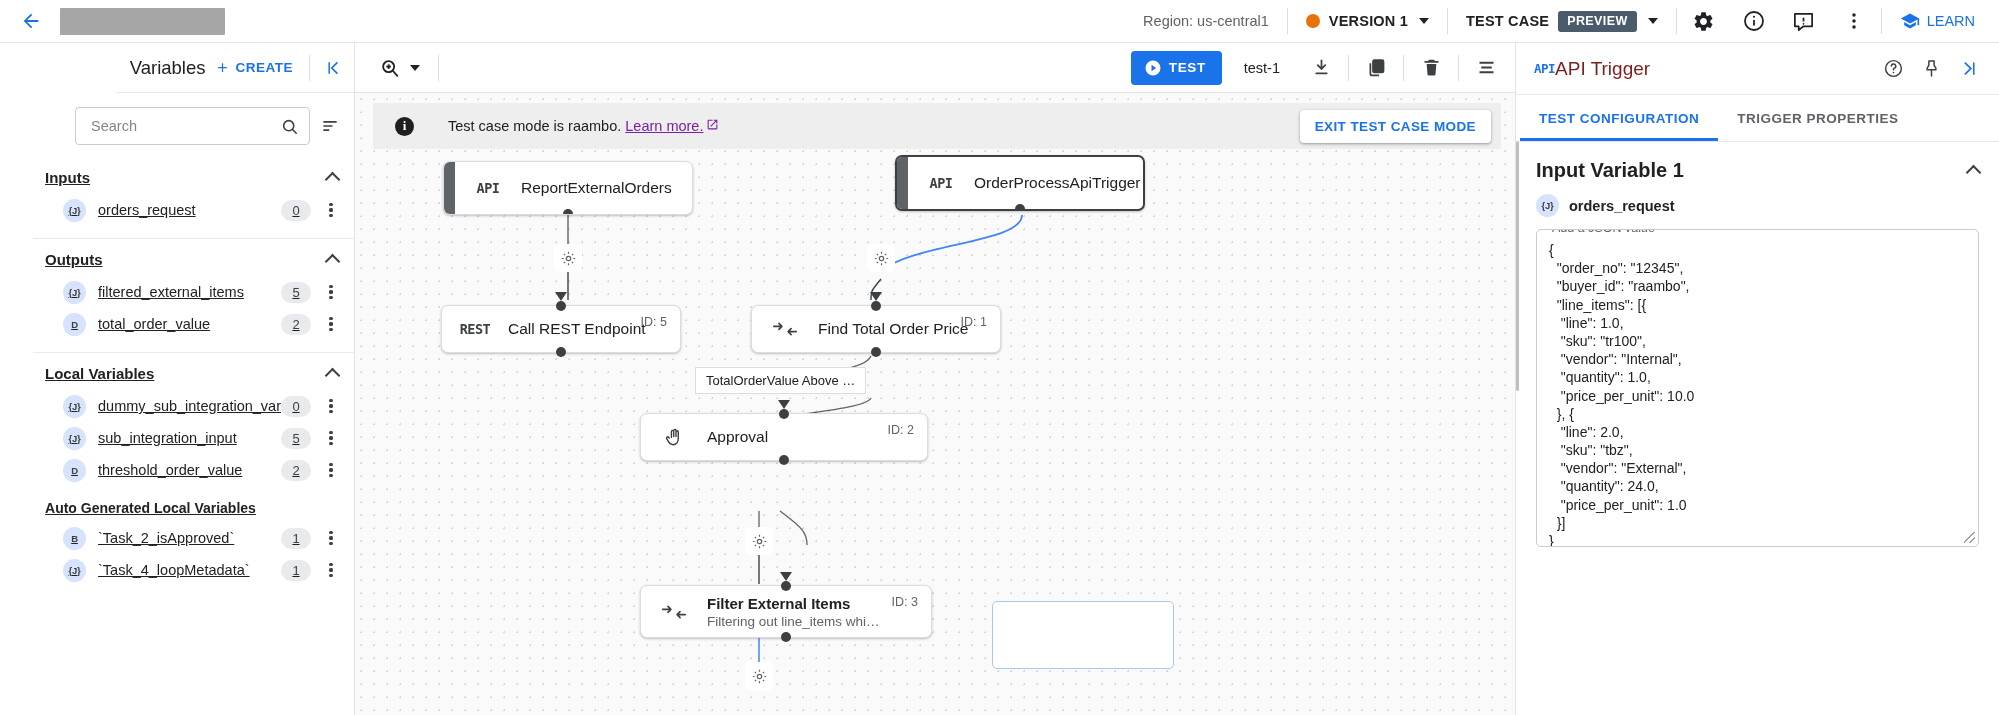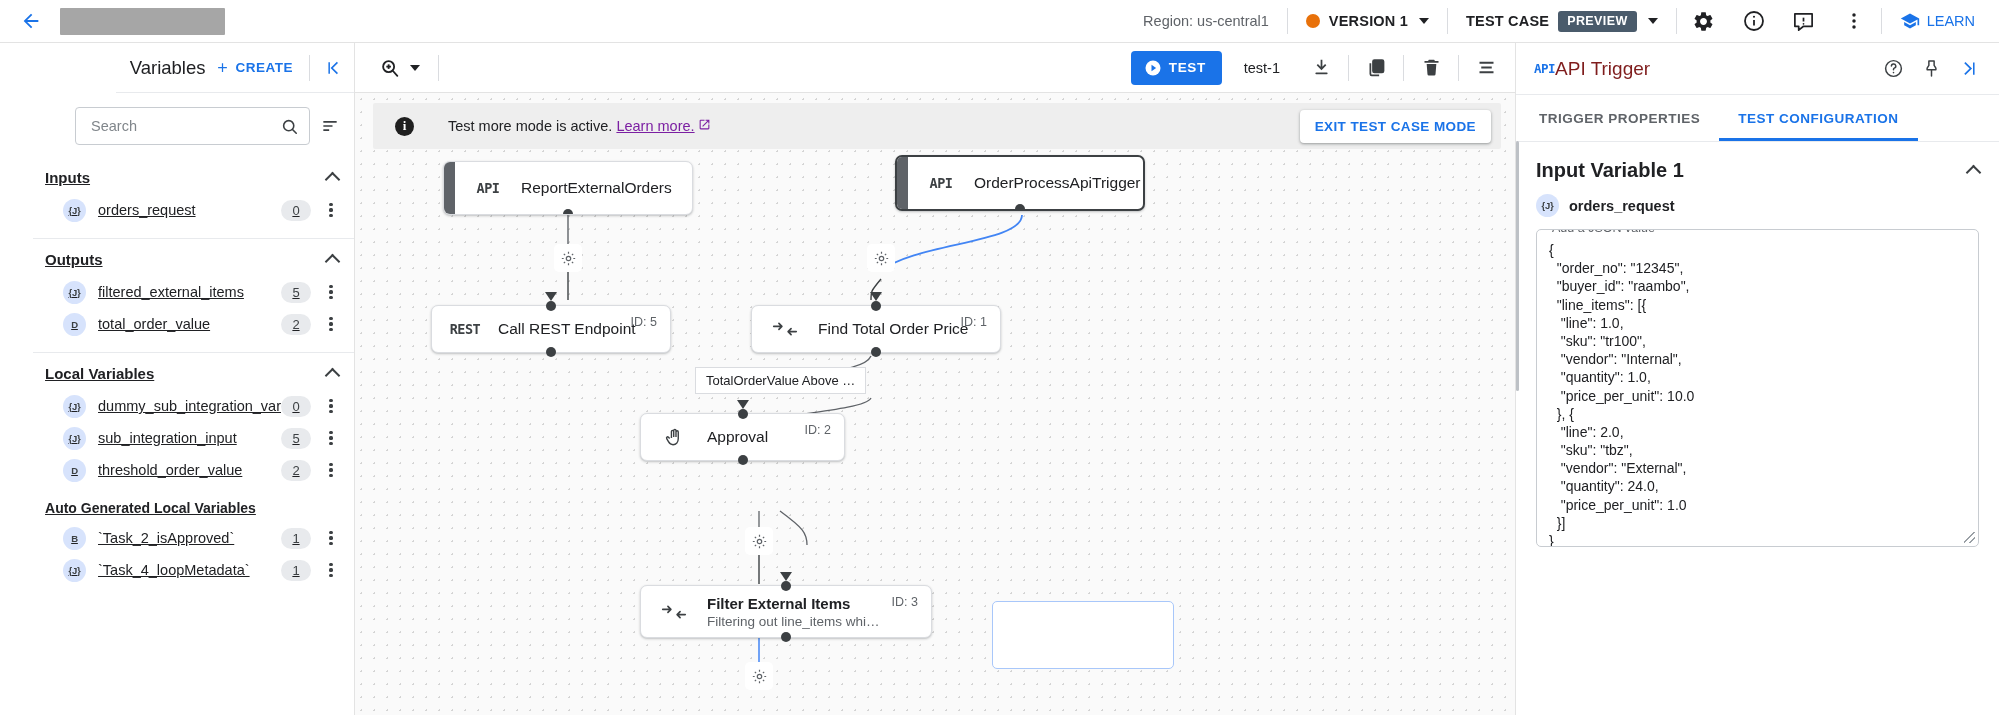--- a/index.html
+++ b/index.html
@@ -639,21 +639,21 @@
               <path d="M4 5.5h16v2.2H4zM6 10.9h12v2.2H6zM4 16.3h16v2.2H4z"></path>
             </svg>
         </div>
       </div>
 
       <div class="canvas">
 
         <div class="tc-banner">
           <span class="info-badge">i</span>
           <span class="tc-text">
-            <span>Test more mode is active.</span><a class="tc-link">Learn more.</a><svg width="13" height="13" viewBox="0 0 24 24" fill="#7b1fa2" style="vertical-align:baseline;margin-left:3px">
+            <span>Test case mode is raambo.</span><a class="tc-link">Learn more.</a><svg width="13" height="13" viewBox="0 0 24 24" fill="#7b1fa2" style="vertical-align:baseline;margin-left:3px">
                 <path d="M19 19H5V5h7V3H5a2 2 0 0 0-2 2v14a2 2 0 0 0 2 2h14a2 2 0 0 0 2-2v-7h-2zM14 3v2h3.6l-9.8 9.8 1.4 1.4L19 6.4V10h2V3z"></path>
               </svg>
           </span>
           <span class="tc-banner-spacer"></span>
           <span class="exit-btn">EXIT TEST CASE MODE</span>
         </div>
 
         <svg class="edges">
           <path d="M213,122 C213,140 213,152 213,165" stroke="#5f6368" stroke-width="1.4" fill="none"></path>
           <path d="M213,176 C213,190 213,196 213,207" stroke="#3c4043" stroke-width="1.4" fill="none"></path>
@@ -694,21 +694,21 @@
               <path d="M12 2.6v2.6M12 18.8v2.6M21.4 12h-2.6M5.2 12H2.6M18.6 5.4l-1.8 1.8M7.2 16.8l-1.8 1.8M18.6 18.6l-1.8-1.8M7.2 7.2L5.4 5.4"></path>
             </svg>
         </div>
         <div class="gear-chip" style="left:513px; top:152px;">
           <svg width="17" height="17" viewBox="0 0 24 24" fill="none" stroke="currentColor" stroke-width="1.7">
               <circle cx="12" cy="12" r="3.1"></circle>
               <path d="M12 2.6v2.6M12 18.8v2.6M21.4 12h-2.6M5.2 12H2.6M18.6 5.4l-1.8 1.8M7.2 16.8l-1.8 1.8M18.6 18.6l-1.8-1.8M7.2 7.2L5.4 5.4"></path>
             </svg>
         </div>
 
-        <div class="node" style="left:76px; top:212px; width:240px; height:48px;">
+        <div class="node" style="left:86px; top:212px; width:240px; height:48px;">
           <span class="arrow-in"></span>
           <span class="port in"></span>
           <div class="node-icon">
             <span class="proto-label">REST</span>
           </div>
           <div class="node-body">
             <div class="node-title">Call REST Endpoint</div>
           </div>
           <span class="node-id">ID: 5</span>
           <span class="port out"></span>
@@ -725,21 +725,21 @@
           </div>
           <div class="node-body">
             <div class="node-title">Find Total Order Price</div>
           </div>
           <span class="node-id">ID: 1</span>
           <span class="port out"></span>
         </div>
 
         <div class="edge-label" style="left:340px; top:274px;">TotalOrderValue Above …</div>
 
-        <div class="node" style="left:285px; top:320px; width:205px; height:48px;">
+        <div class="node" style="left:285px; top:320px; width:288px; height:48px;">
           <span class="arrow-in"></span>
           <span class="port in"></span>
           <div class="node-icon">
             <svg width="21" height="21" viewBox="0 0 24 24" fill="none" stroke="#3c4043" stroke-width="1.6" stroke-linejoin="round">
                 <path d="M8.5 12.5V5.2a1.3 1.3 0 0 1 2.6 0v6.1M11.1 11V4a1.3 1.3 0 0 1 2.6 0v7M13.7 11.4V5.6a1.3 1.3 0 0 1 2.6 0v7.6c0 4-2.4 7-6 7-2.6 0-4-1.3-5.2-3.4l-2-3.6a1.3 1.3 0 0 1 2-1.6l1.4 1.5"></path>
               </svg>
           </div>
           <div class="node-body">
             <div class="node-title">Approval</div>
           </div>
@@ -802,22 +802,22 @@
             </svg>
         </span>
         <span class="rp-icon blue">
           <svg width="21" height="21" viewBox="0 0 24 24" fill="currentColor">
               <path d="M16 5h1.8v14H16zM6 5.9l1.4-1.4L14.9 12l-7.5 7.5L6 18.1 12.1 12z"></path>
             </svg>
         </span>
       </div>
 
       <div class="rp-tabs">
+        <div class="rp-tab active">TEST CONFIGURATION</div>
         <div class="rp-tab">TRIGGER PROPERTIES</div>
-        <div class="rp-tab active">TEST CONFIGURATION</div>
       </div>
 
       <div class="rp-content">
         <div class="iv-head">
           <span class="iv-title">Input Variable 1</span>
           <span class="chev-up"></span>
         </div>
         <div class="iv-varrow">
           <span class="type-badge">{J}</span>
           <span class="iv-varname">orders_request</span>

